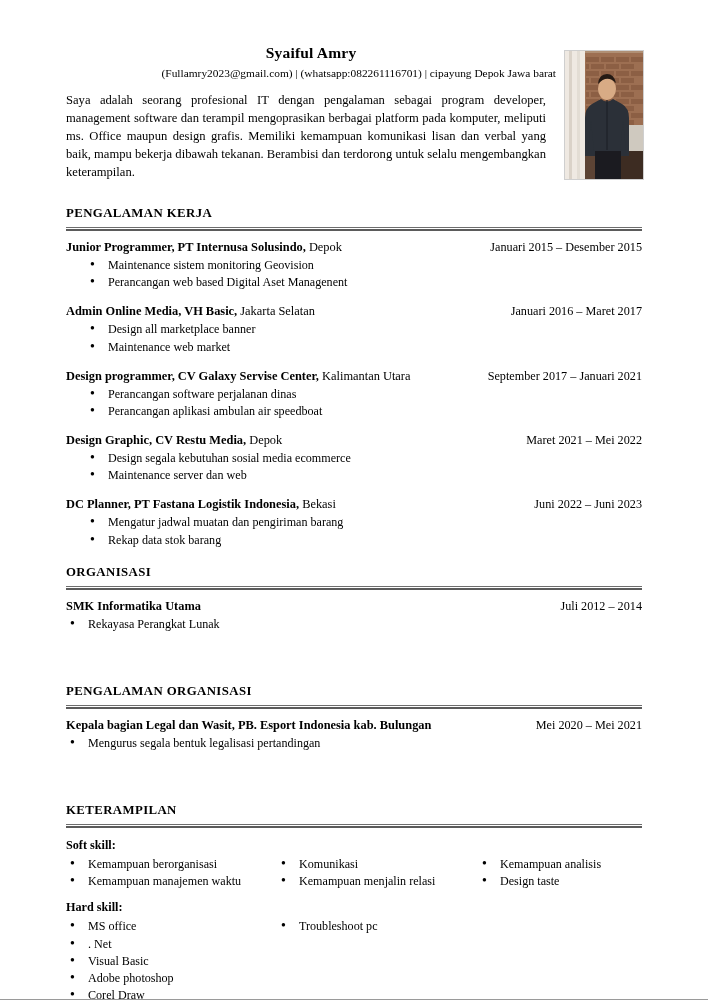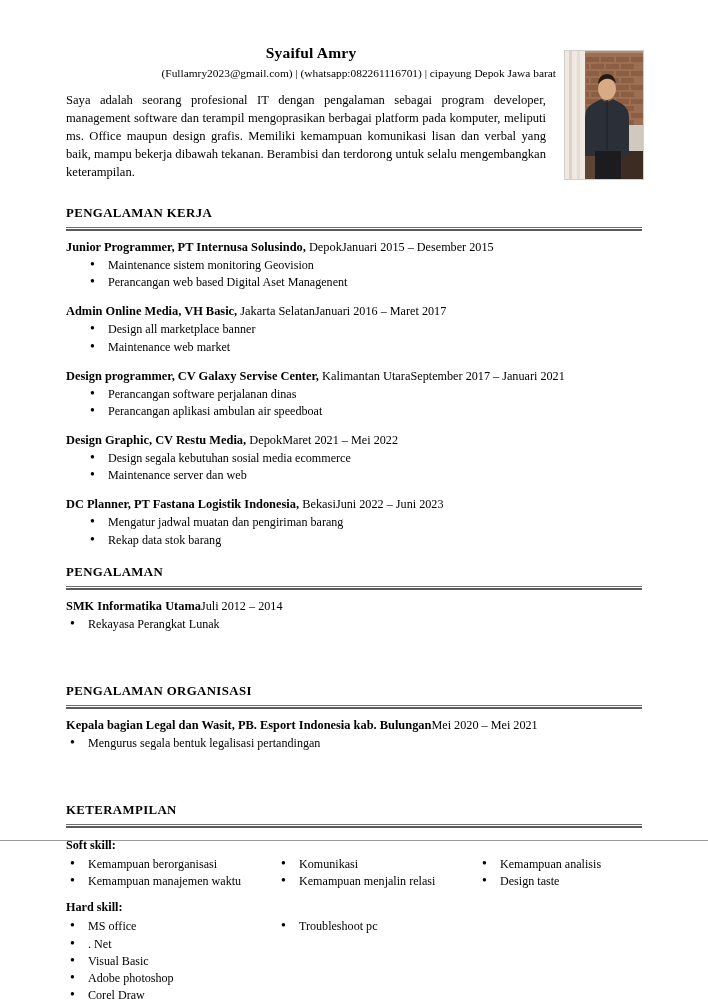--- a/index.html
+++ b/index.html
@@ -12,21 +12,21 @@
     width: 708px;
     height: 1000px;
     font-family: "Liberation Serif", "DejaVu Serif", serif;
     color: #000000;
     position: relative;
     overflow: hidden;
   }
   .page {
     position: relative;
     width: 708px;
-    height: 841px;
+    height: 1000px;
     box-sizing: border-box;
     border-bottom: 1px solid #9a9a9a;
     background: #ffffff;
     padding-left: 38px;
   }
   .content {
     position: absolute;
     left: 66px;
     top: 44px;
     width: 576px;
@@ -86,22 +86,24 @@
     border-bottom: 2px solid #5b5b5b;
     height: 1px;
     margin: 0 0 9px 0;
     background: transparent;
   }
 
   
   .entry { margin-bottom: 13px; }
   .entry-head {
     display: flex;
+    justify-content: space-between;
     align-items: baseline;
     font-size: 12.4px;
+    gap: 8px;
   }
   .entry-title { font-weight: bold; }
   .entry-title .loc { font-weight: normal; }
   .entry-date { white-space: nowrap; font-size: 12.2px; }
 
   ul.bullets {
     list-style: none;
     margin: 2px 0 0 0;
     padding: 0;
   }
@@ -297,21 +299,21 @@
           <div class="entry-date">Juni 2022 – Juni 2023</div>
         </div>
         <ul class="bullets">
           <li>Mengatur jadwal muatan dan pengiriman barang</li>
           <li>Rekap data stok barang</li>
         </ul>
       </div>
     </div>
 
     <div class="section">
-      <div class="section-title">PENGALAMAN</div>
+      <div class="section-title">ORGANISASI</div>
       <hr class="rule">
       <div class="entry">
         <div class="entry-head">
           <div class="entry-title"><span>SMK Informatika Utama</span></div>
           <div class="entry-date">Juli 2012 – 2014</div>
         </div>
         <ul class="bullets shallow">
           <li>Rekayasa Perangkat Lunak</li>
         </ul>
       </div>

